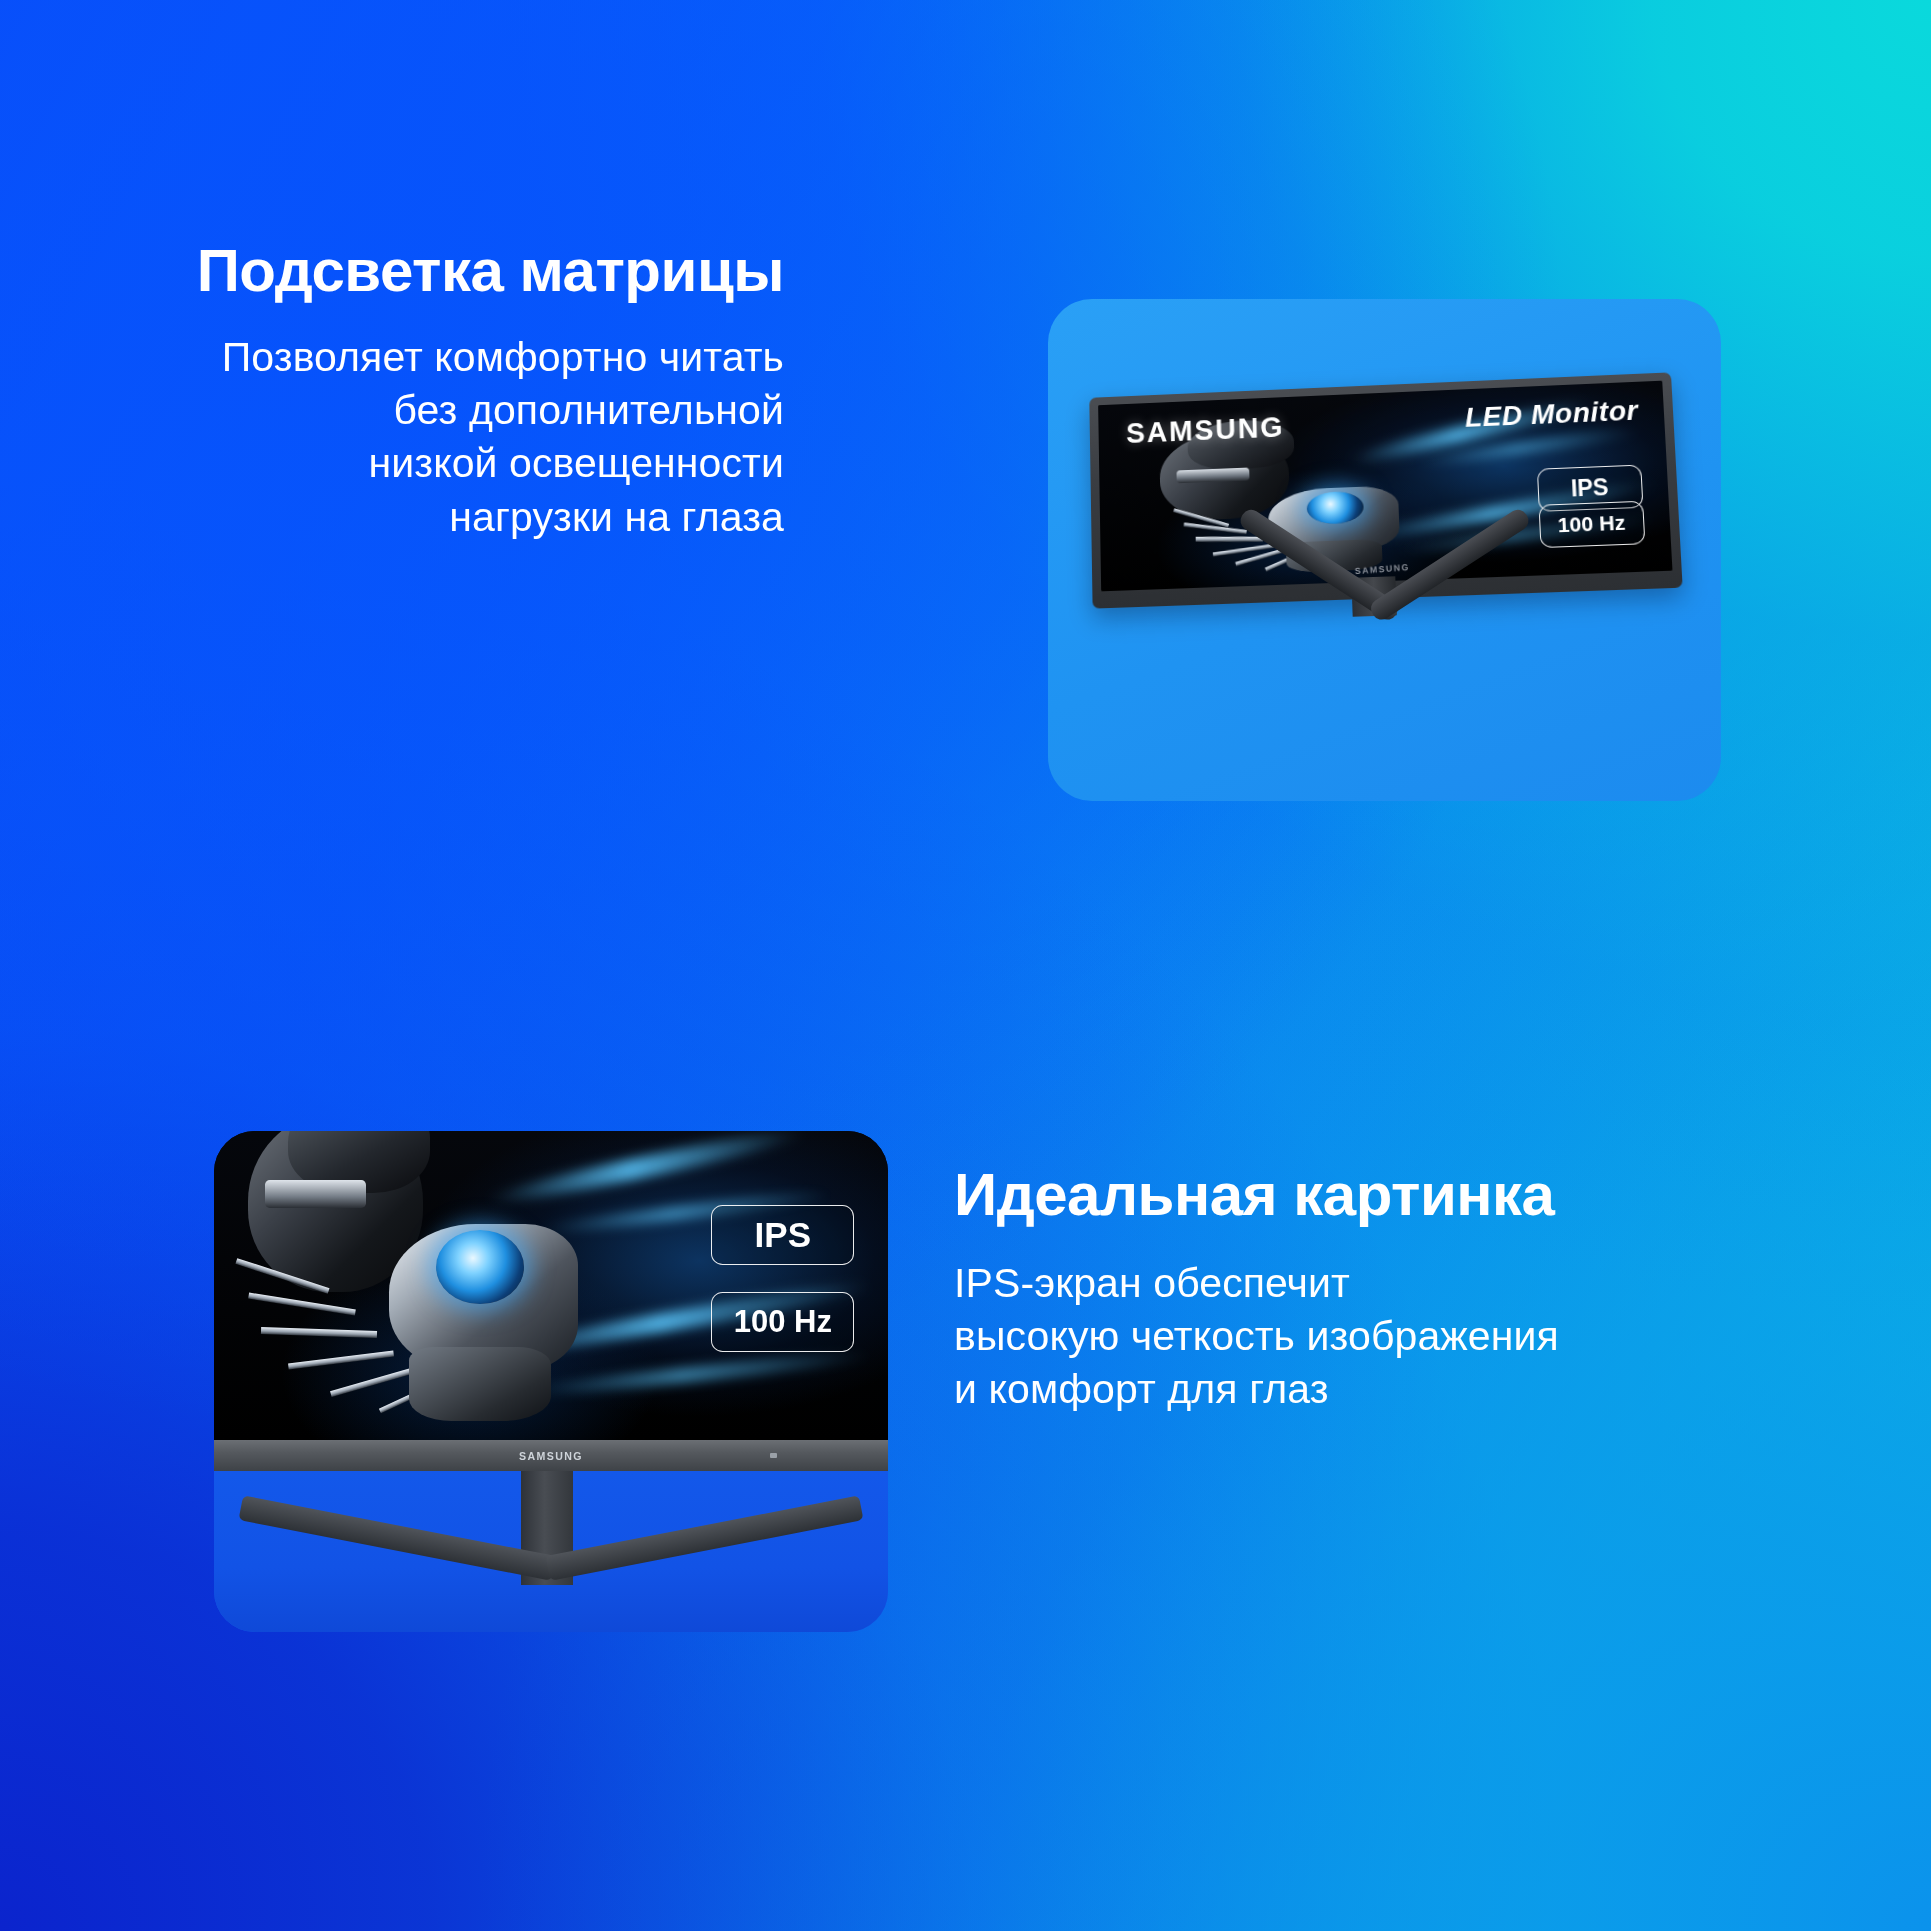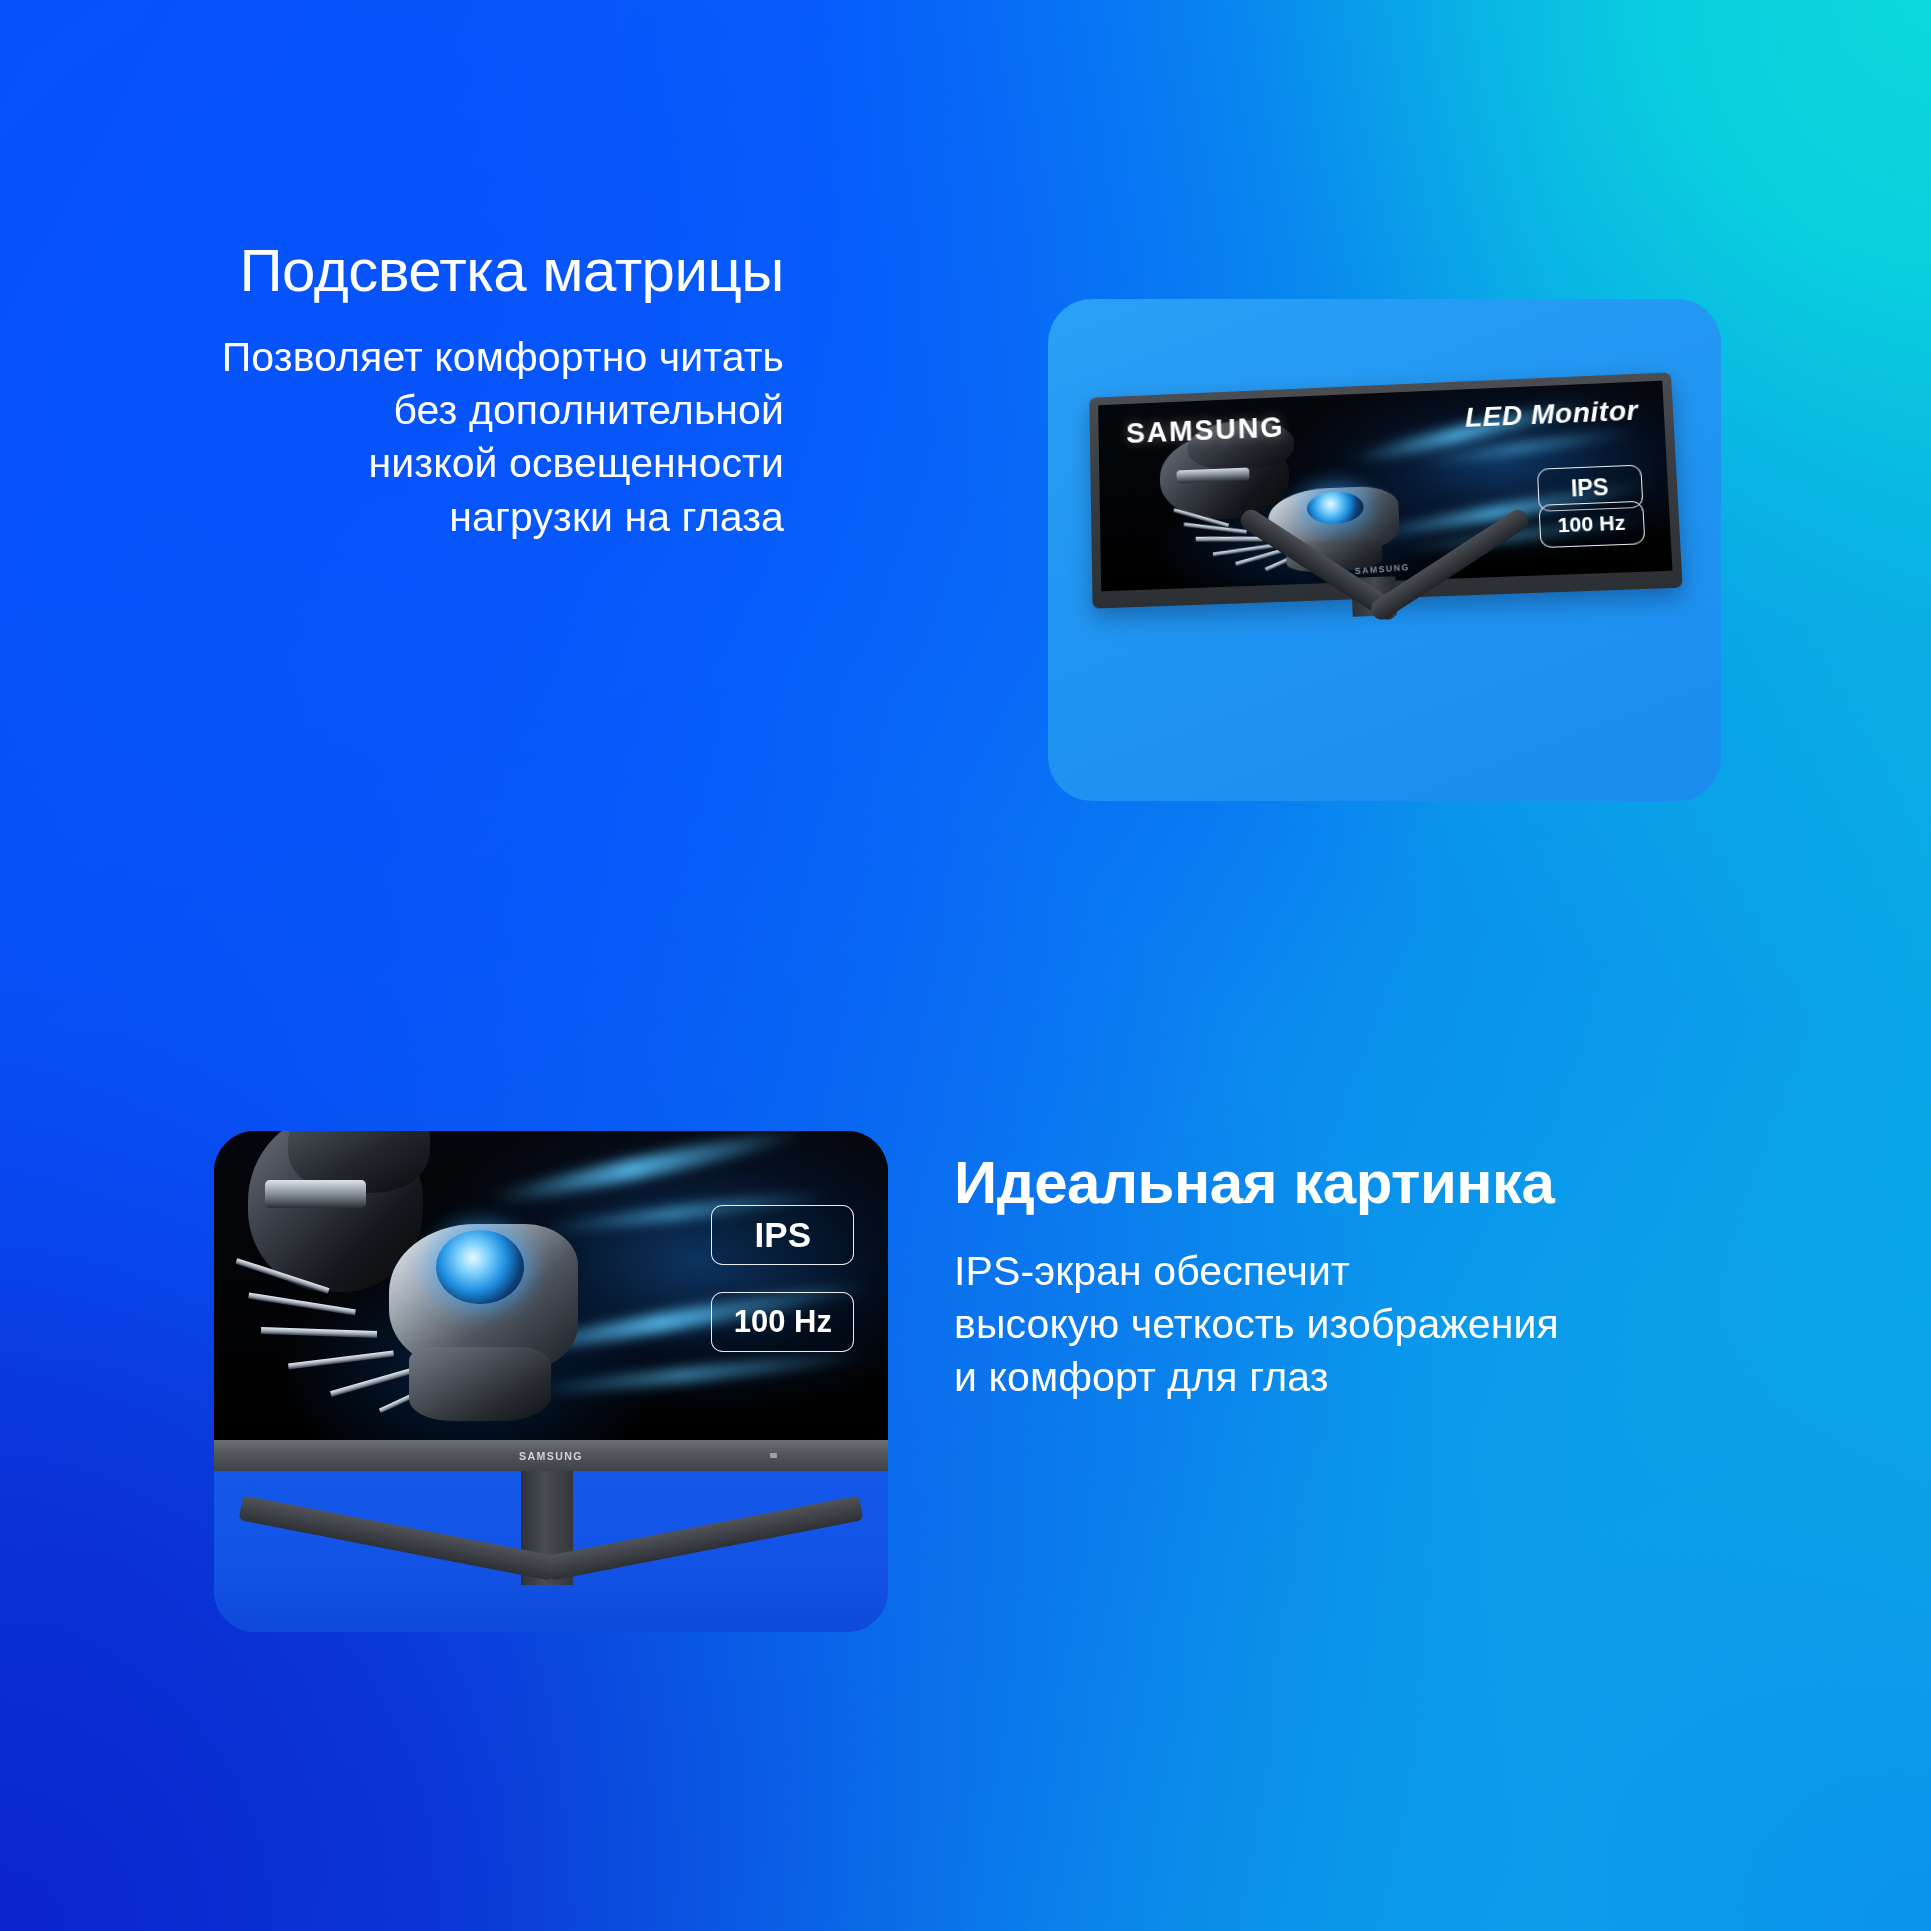--- a/index.html
+++ b/index.html
@@ -19,21 +19,21 @@
   }
   #bg2{position:absolute;inset:0;
       background:radial-gradient(90% 80% at 18% 18%, rgba(6,82,252,0.92) 0%, rgba(6,82,252,0.45) 40%, rgba(6,82,252,0) 70%);}
 
   
   .card{position:absolute;overflow:hidden;}
 
   
   #top-text{position:absolute;left:145px;top:239px;width:639px;text-align:right;}
   #top-title{
-    font-size:60px;font-weight:normal;color:#ffffff;line-height:1.08;
+    font-size:60px;font-weight:bold;color:#ffffff;line-height:1.08;
     letter-spacing:-0.5px;margin:0 0 27px 0;white-space:nowrap;
   }
   .body-line{
     font-size:41px;color:#ffffff;line-height:1.30;font-weight:400;
     letter-spacing:0.1px;white-space:nowrap;
   }
 
   #top-card{left:1048px;top:299px;width:673px;height:502px;
             border-radius:44px;background:#2196f3;
             background-image:linear-gradient(160deg,#2aa0f6 0%,#1f93f2 55%,#1c8bef 100%);}
@@ -95,21 +95,21 @@
             background:linear-gradient(90deg,#2e3238 0%,#494d53 45%,#33373c 100%);}
   #bot-base-l{position:absolute;left:21px;top:425px;width:319px;height:25px;
             background:linear-gradient(180deg,#50545a,#2d3136);
             transform:rotate(11deg);transform-origin:100% 50%;border-radius:5.8px;}
   #bot-base-r{position:absolute;left:334px;top:425px;width:319px;height:25px;
             background:linear-gradient(180deg,#50545a,#2d3136);
             transform:rotate(-11deg);transform-origin:0% 50%;border-radius:5.8px;}
 
   #bot-text{position:absolute;left:954px;top:1147px;width:869px;text-align:left;}
   #bot-title{font-size:60px;font-weight:bold;color:#fff;line-height:1.08;
-             letter-spacing:-0.5px;margin:4px 0 29px 0;white-space:nowrap;}
+             letter-spacing:-0.5px;margin:16px 0 29px 0;white-space:nowrap;}
   #bot-text .body-line{text-align:left;}
 </style>
 </head>
 <body>
 
 <div id="bg"></div>
 <div id="bg2"></div>
 
 <div id="top-text">
   <h1 id="top-title">Подсветка матрицы</h1>

